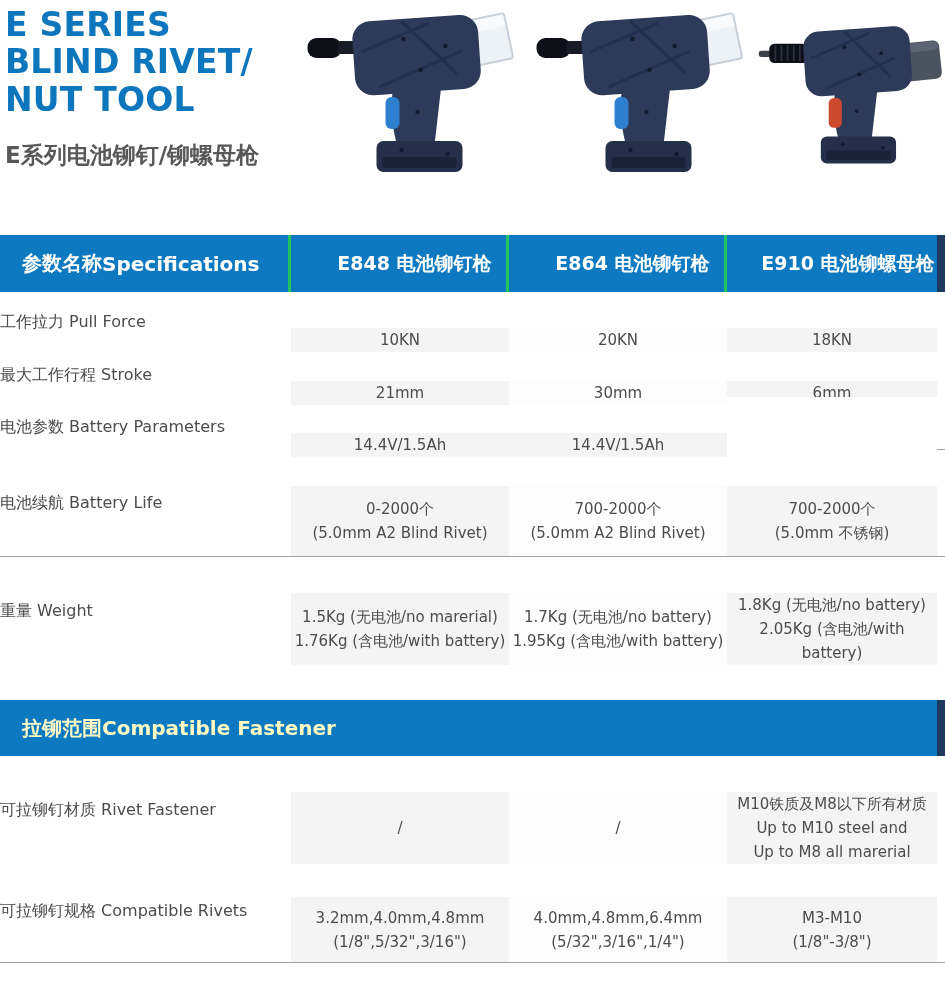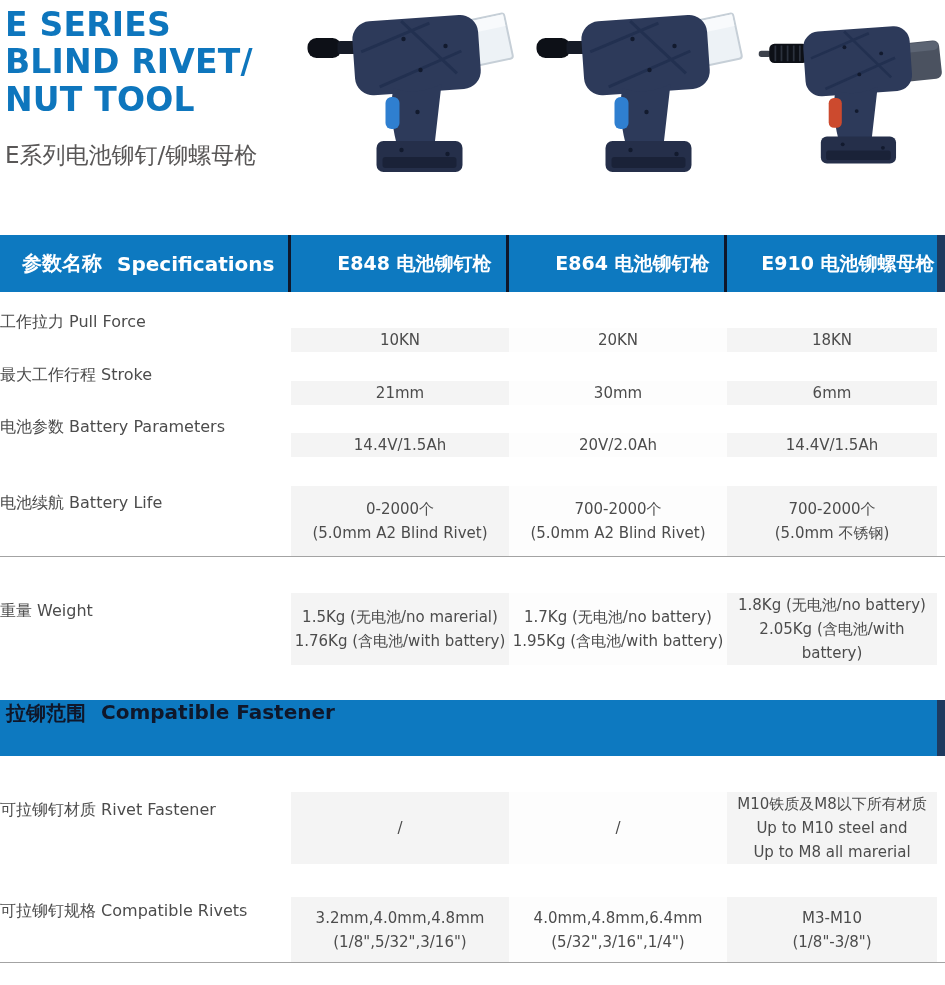--- a/index.html
+++ b/index.html
@@ -12,39 +12,39 @@
   }
   
   .hero { position:relative; height:235px;border-radius:12px; }
   .title {
     position:absolute; left:5px; top:6px;
     font-size:33px; font-weight:800; line-height:1.13;
     color:var(--title-blue,#0e76bd); letter-spacing:.2px;
   }
   .subtitle {
     position:absolute; left:5px; top:140px;
-    font-size:23px; font-weight:400;
+    font-size:23px; font-weight:700;
     color:var(--subtitle-gray,#595757);
   }
   .tool { position:absolute; }
   .t1 { left:302px; top:4px;  width:218px; height:170px; }
   .t2 { left:531px; top:4px;  width:218px; height:170px; }
   .t3 { left:757px; top:10px; width:188px; height:162px; }
 
   
   .grid { display:grid; grid-template-columns:291px 218px 218px 210px 8px; }
   .h-row { height:57px; }
   .h-cell {
     background:var(--header-blue,#0d79c0); color:#fff;
     font-weight:700; font-size:19px;
     display:flex; align-items:center; justify-content:center;padding-left:32px;
   }
-  .h-sep { border-right:3px solid #0f172a; }
+  .h-sep { border-right:3px solid #22c55e; }
   .h-first { justify-content:flex-start; padding-left:22px; font-size:20px; }
-  .h-first .en, .f-bar .en { margin-left:15px; }
+  .h-first .en, .f-bar .en { }
   .h-edge, .f-edge { background:var(--edge-navy,#1e3a5f); }
 
   .b-row { border-bottom:1px solid var(--divider-gray,#a3a3a3); }
   .rh-53{height:53px} .rh-52{height:52px} .rh-107{height:107px}
   .rh-98{height:98px} .rh-105{height:105px} .rh-102{height:102px}
   .c-label {
     background:#fff; display:flex; align-items:center;
     font-size:16px; color:#4c4c4c;
   }
   .c-val {
@@ -52,23 +52,23 @@
     text-align:center; font-size:15px; color:#4c4c4c; line-height:1.6;margin-top:36px;
   }
   .bg-a { background:var(--cell-gray,#f4f4f4); }
   .bg-b { background:var(--cell-white,#fdfdfd); }
   .c-edge { background:#fff; }
 
   .gap { height:45px; }
 
   .f-header { display:grid; grid-template-columns:937px 8px; height:56px; }
   .f-bar {
-    background:var(--header-blue,#0d79c0); color:#0f172a;
-    display:flex; 
-    padding-left:6px; font-size:20px; font-weight:700;
+    background:var(--header-blue,#0d79c0); color:#fef9c3;
+    display:flex; align-items:center;
+    padding-left:22px; font-size:20px; font-weight:700;
   }
   .defs-holder { position:absolute; width:0; height:0; overflow:hidden; }
 </style>
 </head>
 <body>
 
 <svg class="defs-holder" aria-hidden="true">
   <defs>
     <symbol id="gun-a" viewBox="0 0 215 170">
       <g transform="rotate(-12 170 40)">
@@ -163,21 +163,20 @@
       <div class="c-label">最大工作行程 Stroke</div>
       <div class="c-val bg-a">21mm</div>
       <div class="c-val bg-b">30mm</div>
       <div class="c-val bg-a">6mm</div>
       <div class="c-edge"></div>
     </div>
 
     <div class="grid b-row rh-53">
       <div class="c-label">电池参数 Battery Parameters</div>
       <div class="c-val bg-a">14.4V/1.5Ah</div>
-      <div class="c-val bg-b">20V/2.0Ah</div>
       <div class="c-val bg-a">14.4V/1.5Ah</div>
       <div class="c-edge"></div>
     </div>
 
     <div class="grid b-row rh-107">
       <div class="c-label">电池续航 Battery Life</div>
       <div class="c-val bg-a">
         <div>0-2000个</div>
         <div>(5.0mm A2 Blind Rivet)</div>
       </div>

